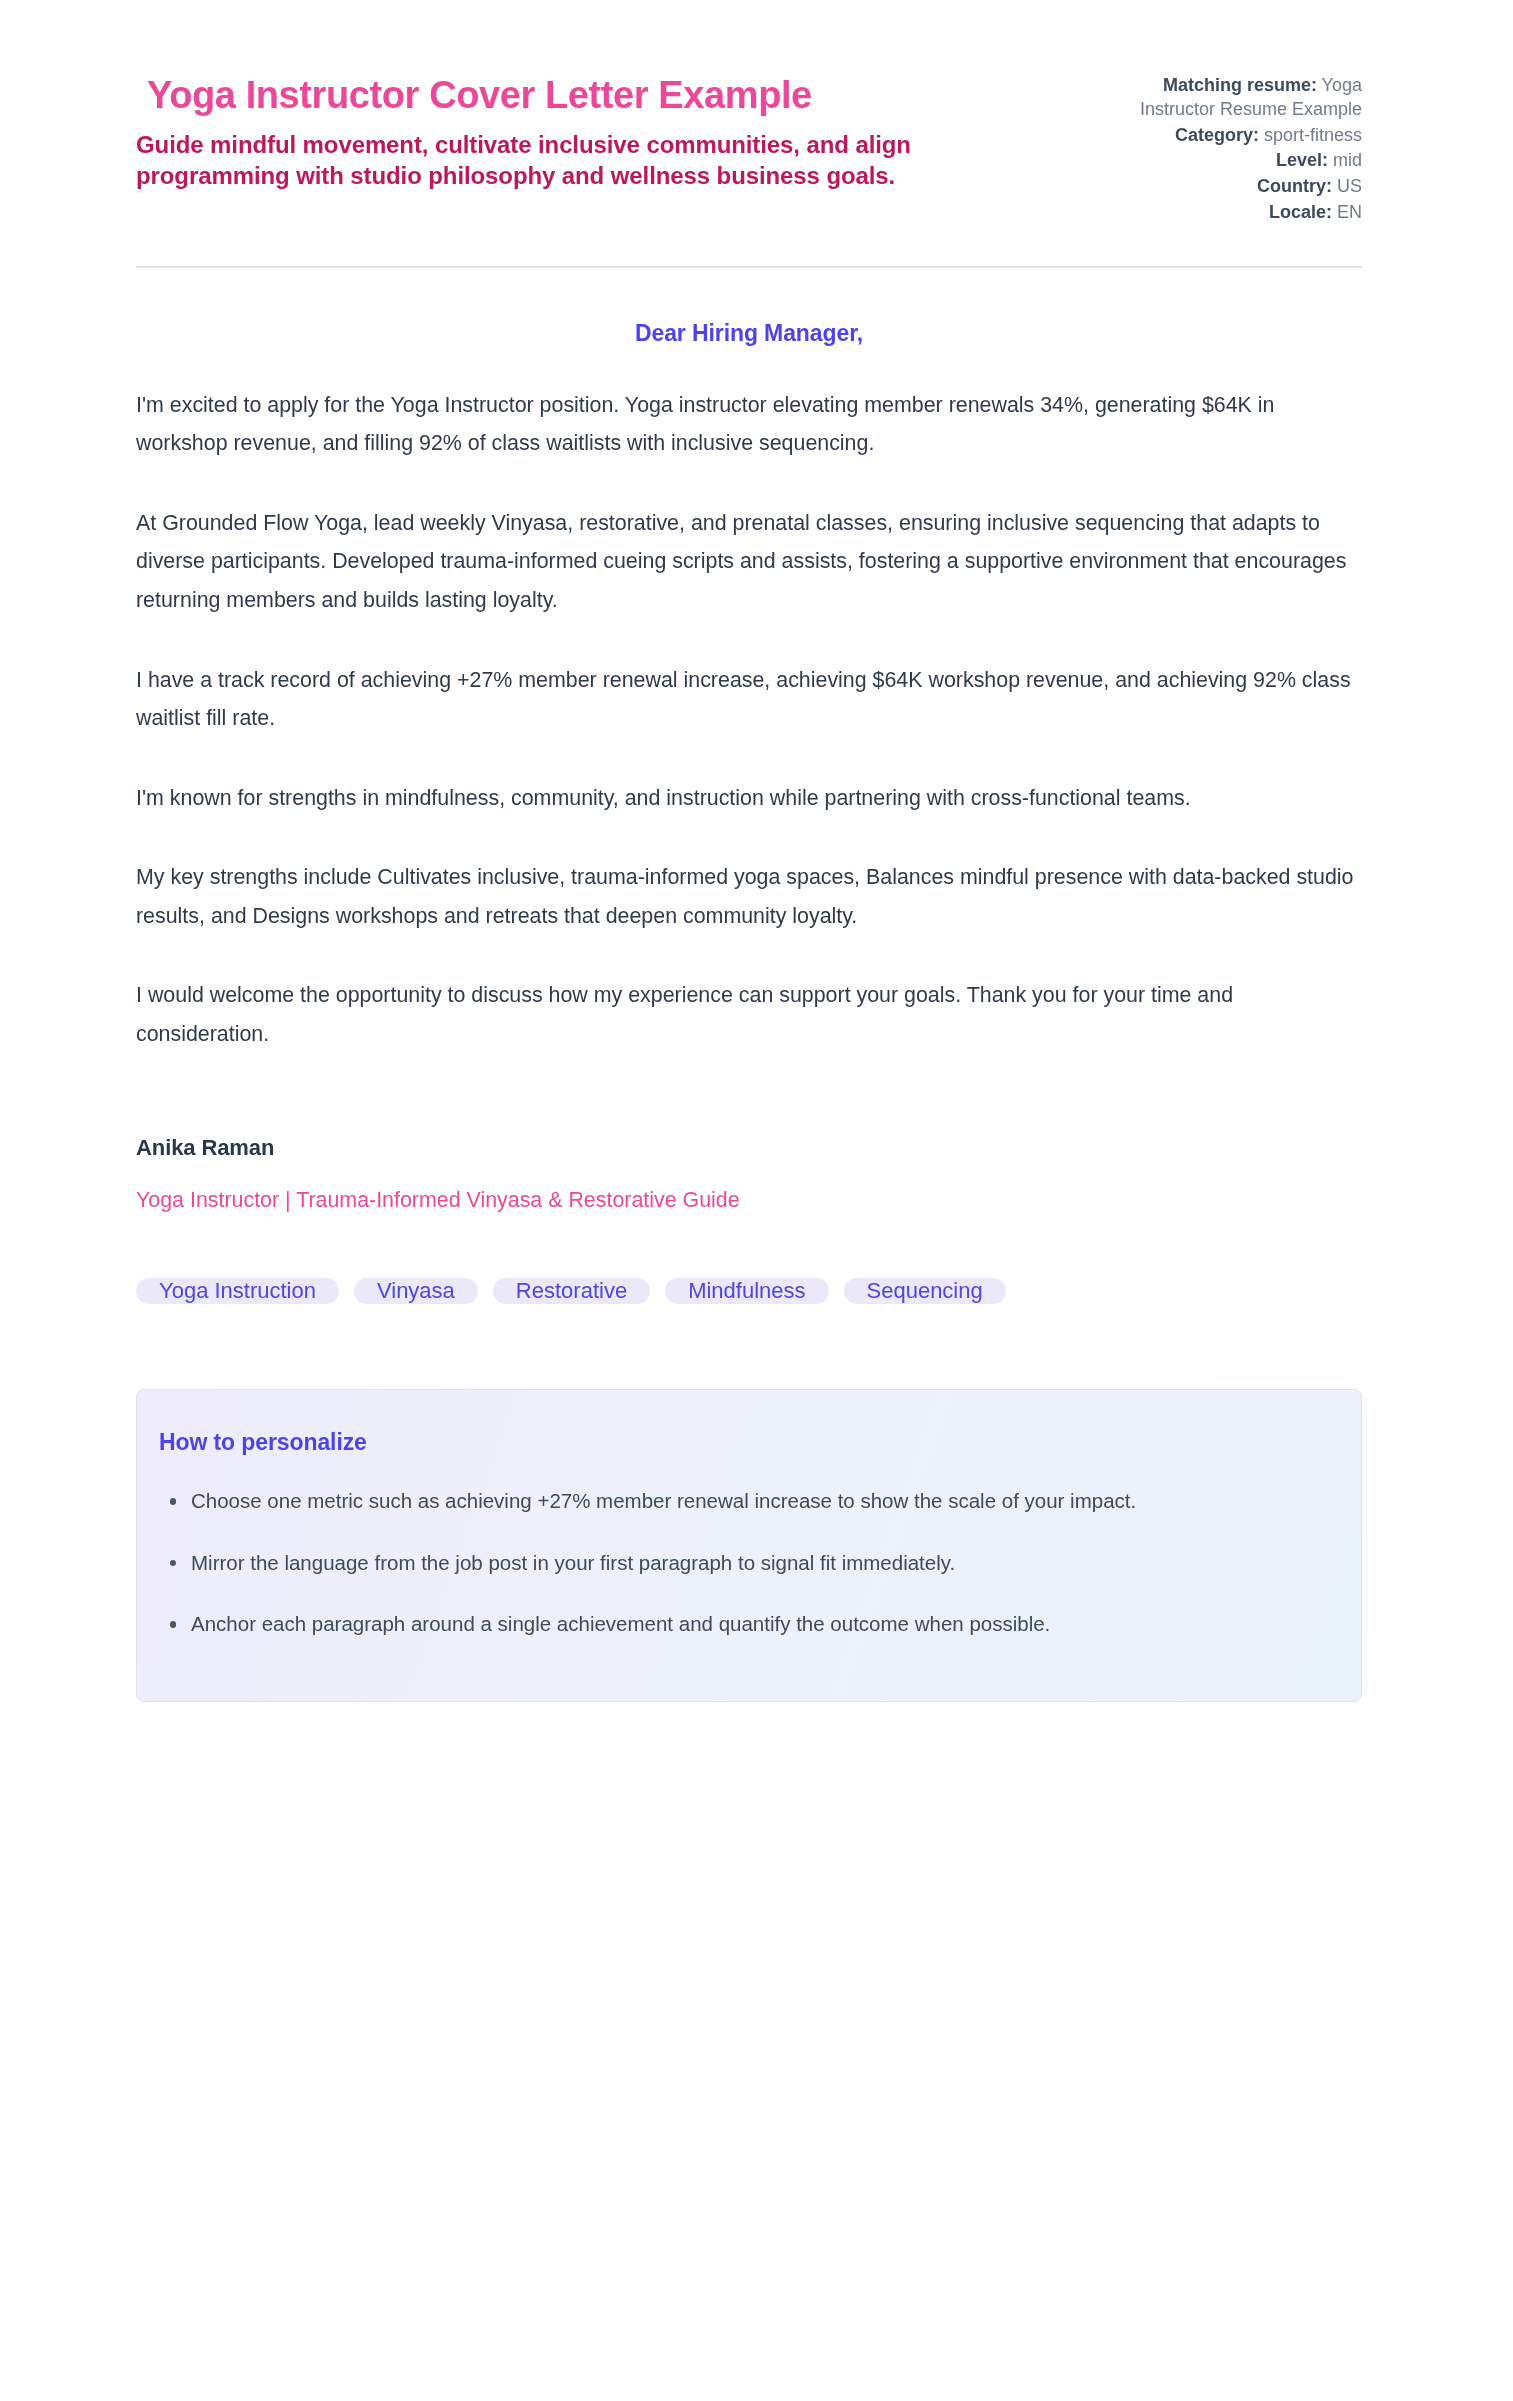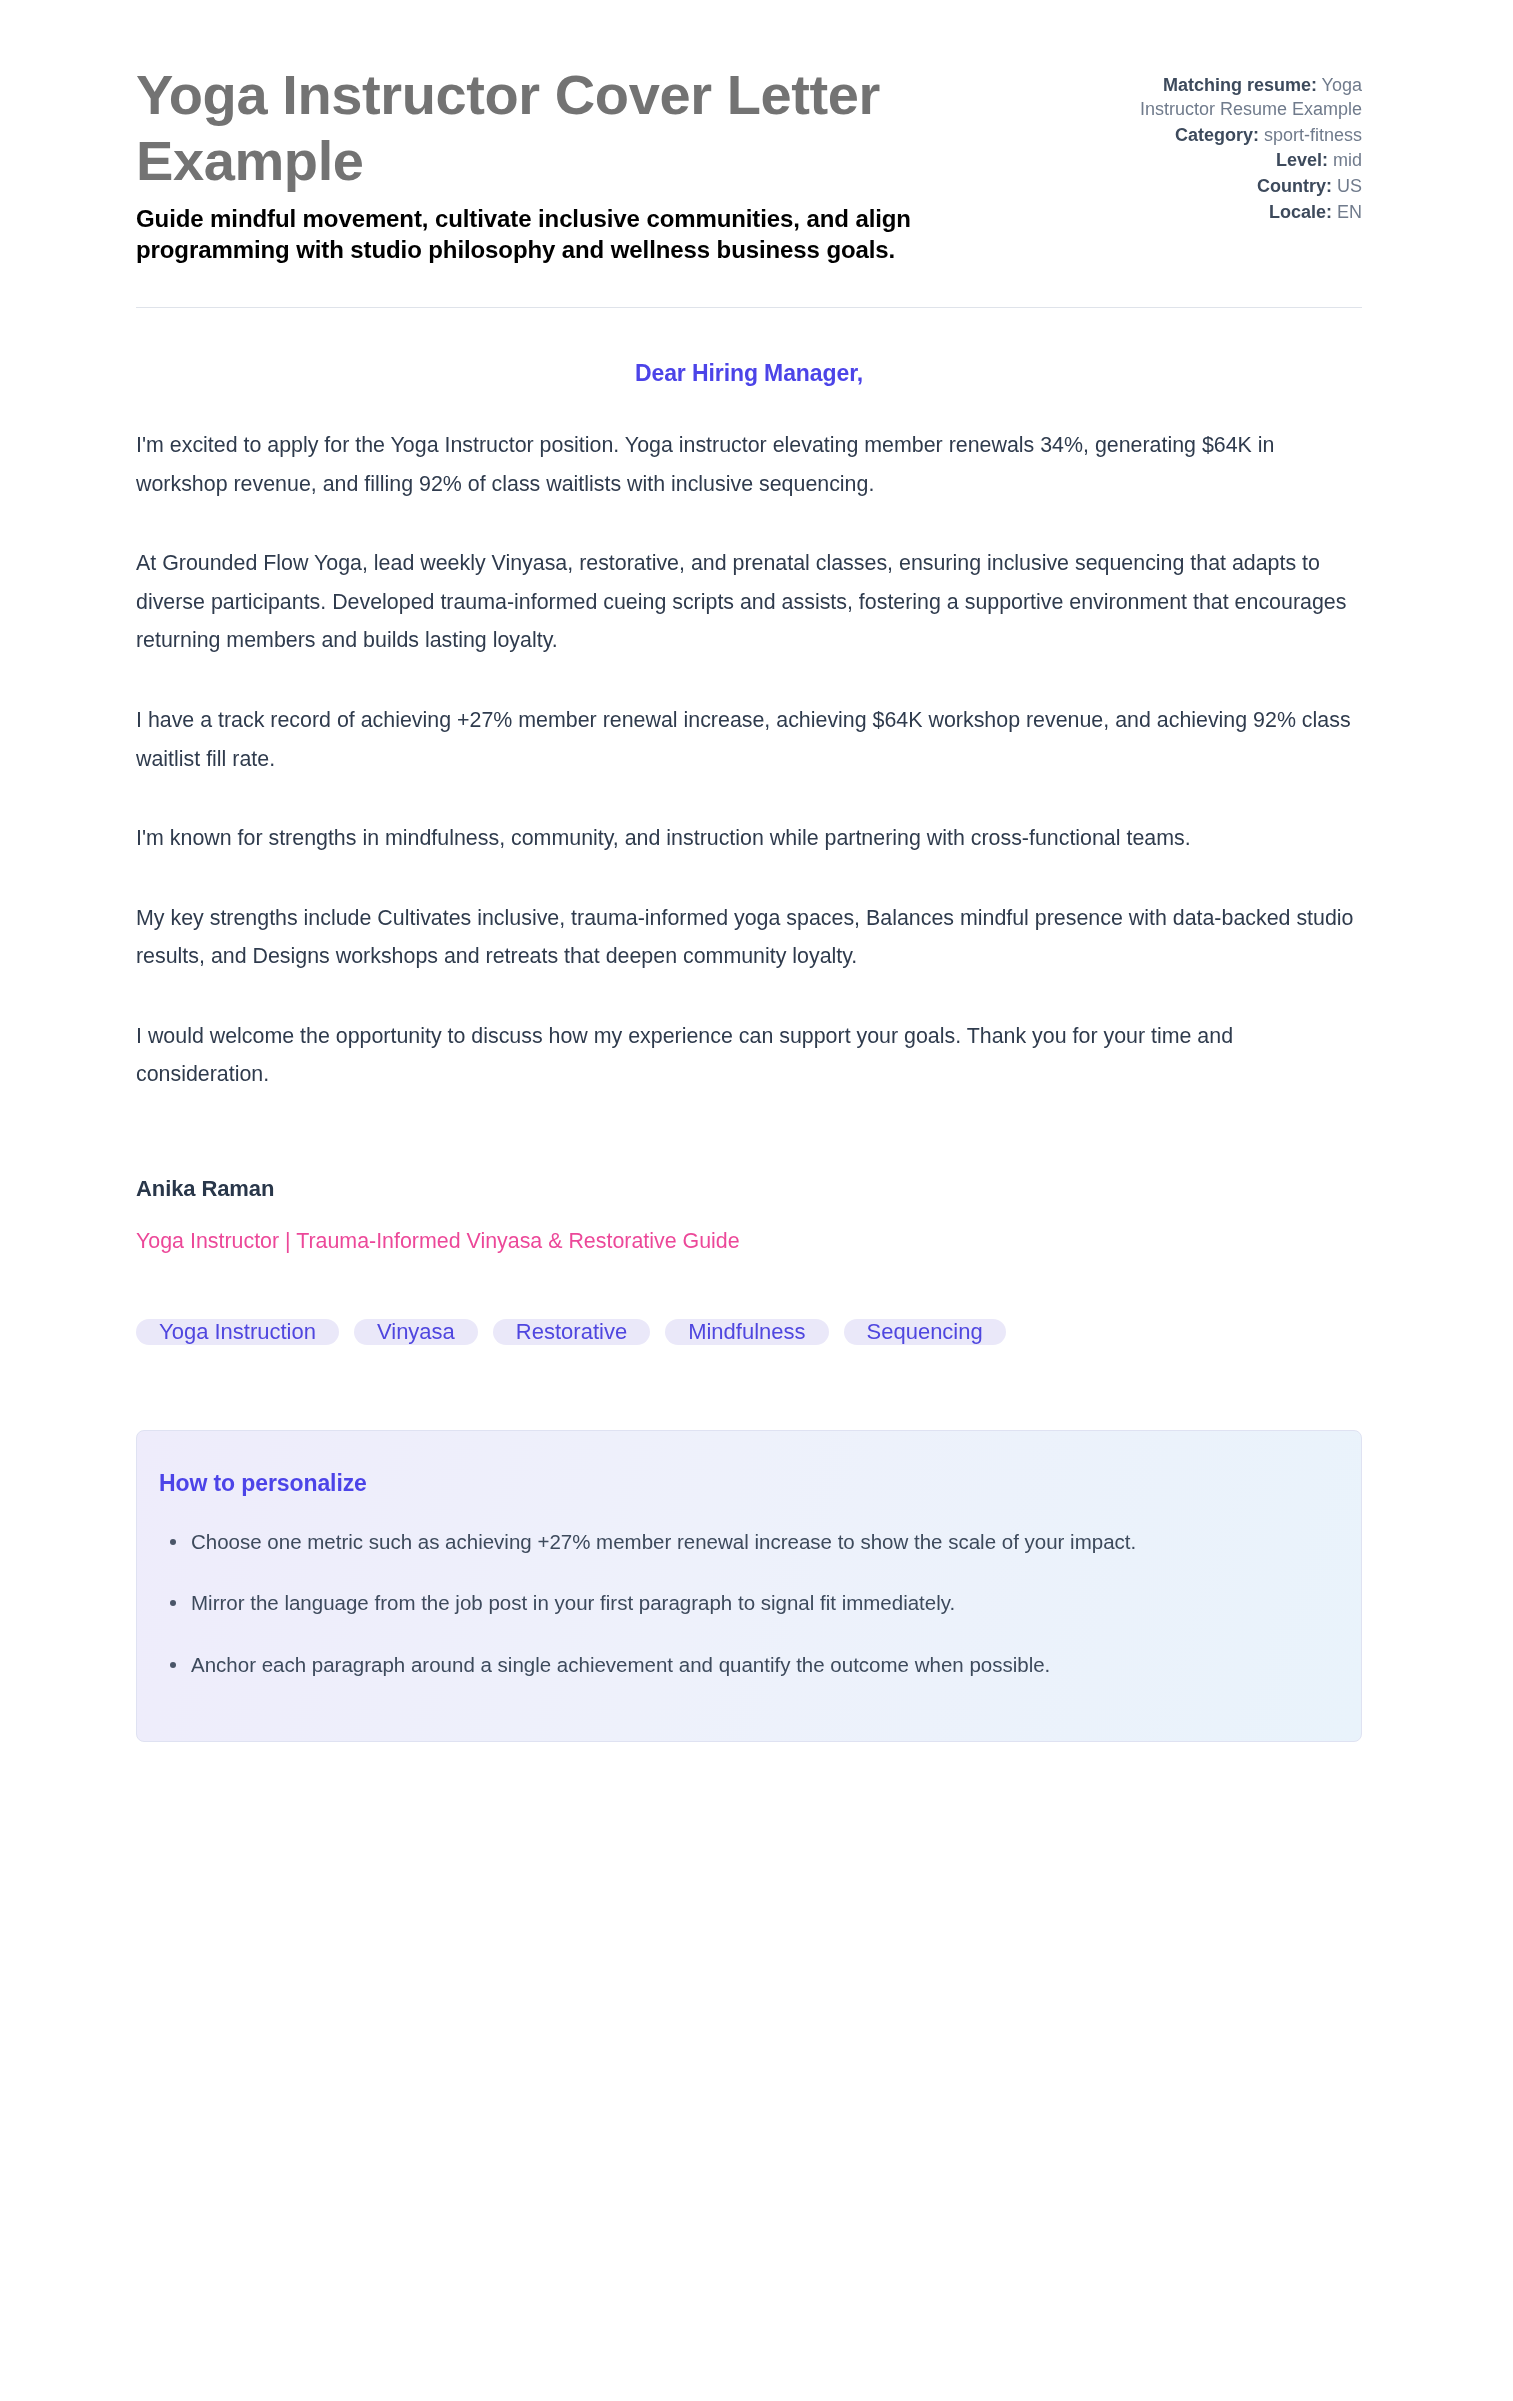--- a/index.html
+++ b/index.html
@@ -25,34 +25,34 @@
     display: flex;
     align-items: flex-start;
     justify-content: space-between;
     gap: 36px;
   }
   .header-left {
     max-width: 899px;
     flex: 0 1 auto;
   }
   .doc-title {
-    margin: 0;
-    font-size: 56px;
+    margin: 11px;
+    font-size: 38px;
     line-height: 1.18;
     font-weight: 700;
     letter-spacing: -0.4px;
-    color: #737373;
+    color: #ec4899;
   }
   .doc-subtitle {
     margin: 9px 0 0 0;
     font-size: 24px;
     line-height: 1.30;
     font-weight: 700;
     letter-spacing: -0.1px;
-    color: #000000;
+    color: #be185d;
     max-width: 899px;
   }
 
   .meta {
     flex: 0 0 auto;
     width: 231px;
     text-align: right;
     font-size: 18px;
     line-height: 1.37;
     color: #6b7687;

